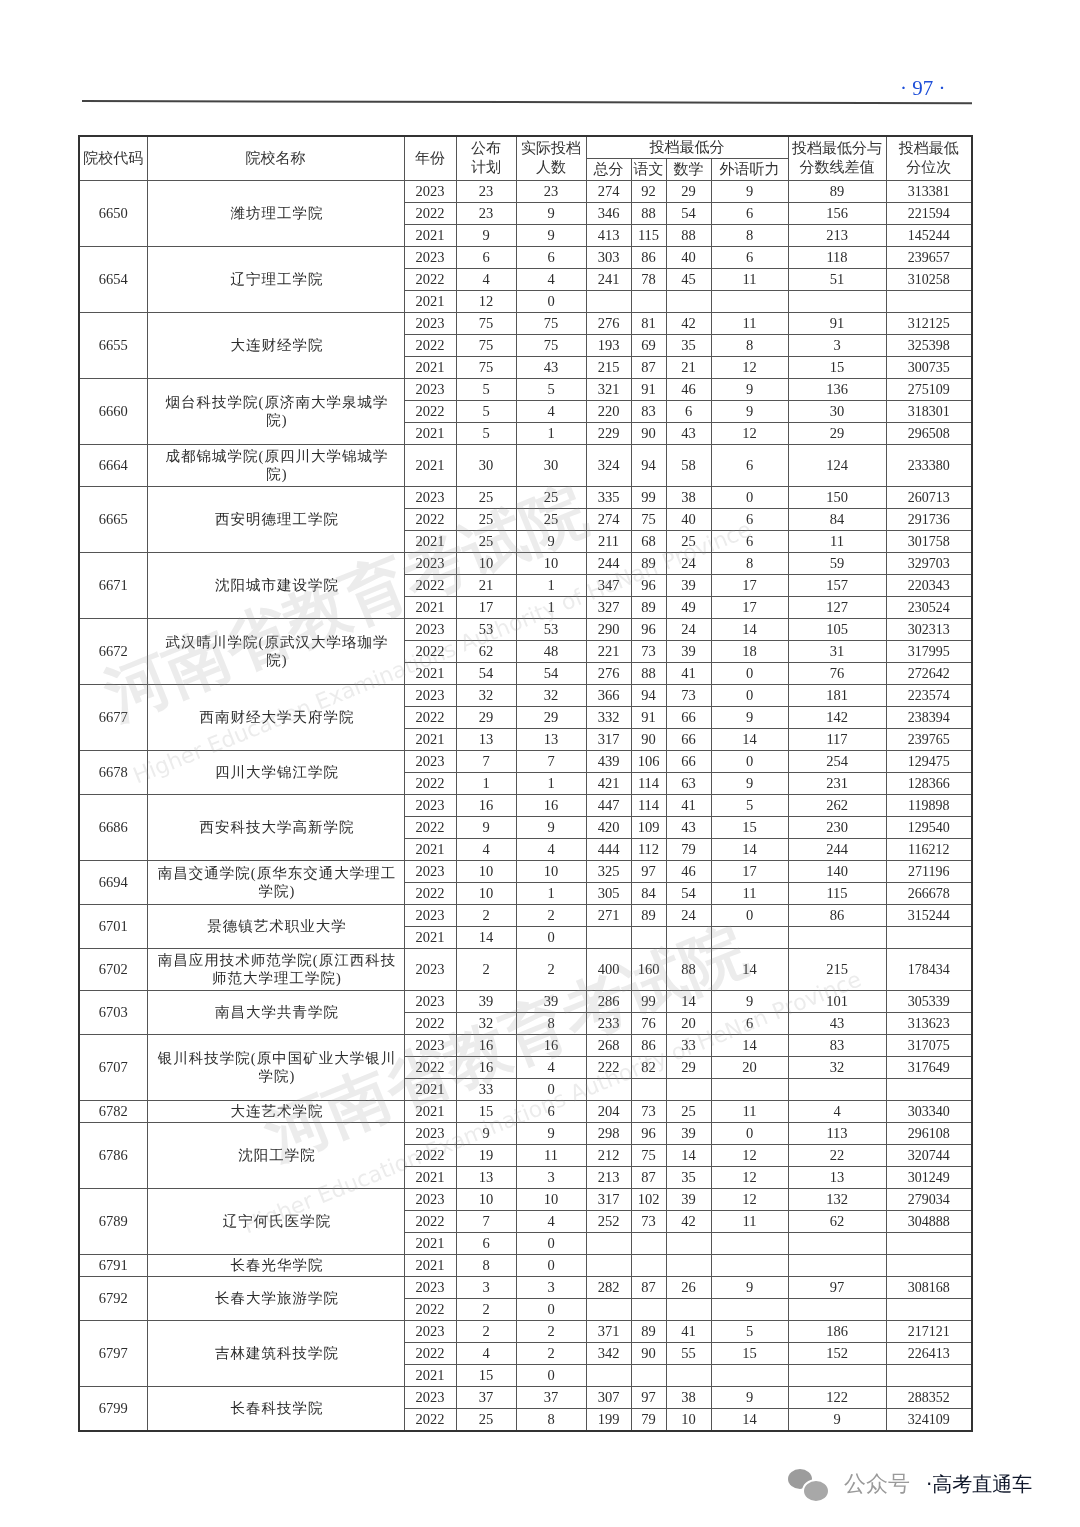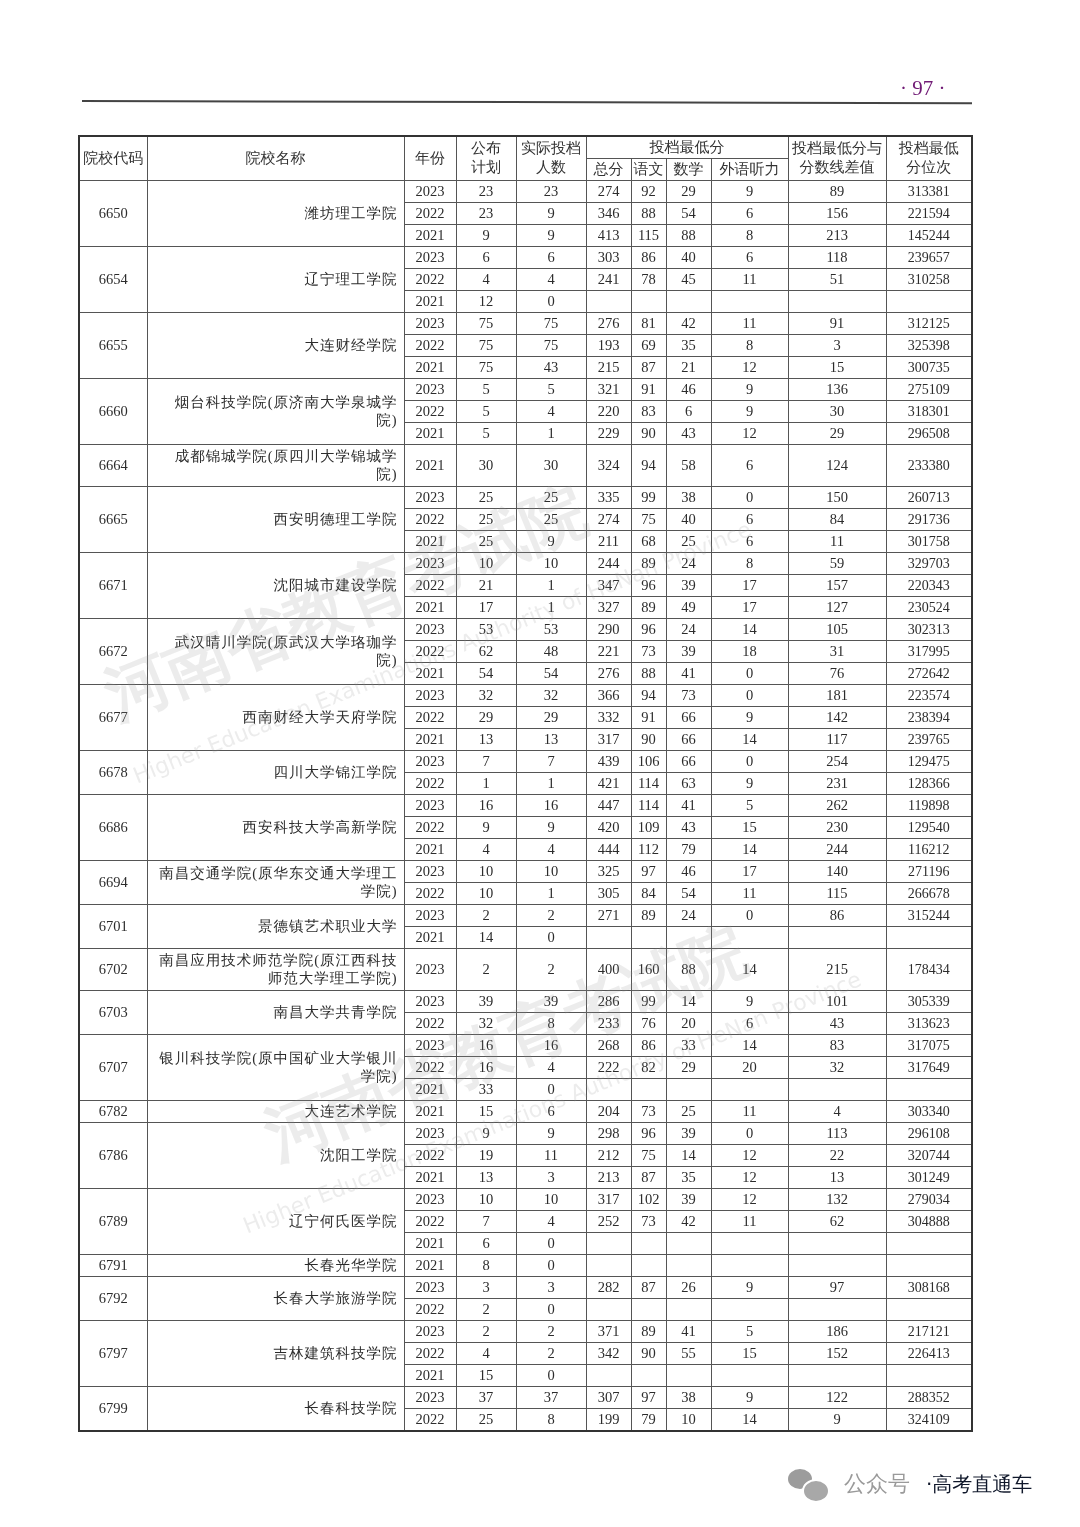--- a/index.html
+++ b/index.html
@@ -1,28 +1,28 @@
 <!DOCTYPE html>
 <html><head>
 <meta charset="utf-8">
 <style>
   html, body { margin:0; padding:0; background:#ffffff; }
   body { width:1080px; height:1527px; position:relative; overflow:hidden;
          font-family:"Liberation Serif","DejaVu Serif",serif; color:#2a2a2a; }
   .page-header { position:absolute; left:0; top:68px; width:1080px; height:40px; }
   .page-title { position:absolute; left:190px; top:8px; font-size:21px; font-weight:bold; letter-spacing:0.5px; color:#222; white-space:nowrap; }
-  .page-num { position:absolute; left:900px; top:8px; font-size:21px; color:#701a75; white-space:nowrap; }
+  .page-num { position:absolute; left:900px; top:8px; font-size:21px; color:#1d4ed8; white-space:nowrap; }
   .header-rule { position:absolute; left:82px; top:100px; width:890px; height:0; border-top:2px solid #444; transform:rotate(0.15deg); transform-origin:left; }
   .table-wrap { position:absolute; left:78px; top:135px; width:776px; }
   table { border-collapse:collapse; width:893px; table-layout:fixed; }
   th, td { border:1px solid #555; text-align:center; font-size:14.5px; padding:0; line-height:21px; color:#2c2c2c; font-weight:normal; }
   thead th { font-size:15px; line-height:19px; color:#333; }
   table { border:2px solid #333; }
   td.code { font-size:14.5px; }
-  td.name { text-align:right; padding-left:9px; padding-right:6px; font-size:14.5px; line-height:18px; letter-spacing:1px; }
+  td.name { text-align:center; padding-left:9px; padding-right:6px; font-size:14.5px; line-height:18px; letter-spacing:1px; }
   td.rank { font-size:14px; }
   .wm { position:absolute; font-family:"DejaVu Sans",sans-serif; color:rgba(150,150,150,0.18); font-weight:bold; pointer-events:none; white-space:nowrap; }
   .footer-wechat { position:absolute; left:788px; top:1466px; height:36px; display:flex; align-items:center; gap:16px; color:#9a9a9a; font-family:"DejaVu Sans",sans-serif; font-size:22px; }
   .wechat-icon { width:40px; height:34px; position:relative; }
   .bub1 { position:absolute; left:0; top:2px; width:24px; height:20px; background:#9c9c9c; border-radius:50%; }
   .bub2 { position:absolute; left:14px; top:12px; width:24px; height:20px; background:#a8a8a8; border-radius:50%; border:2px solid #fff; }
   .footer-account { color:#0f172a; font-size:20px; }
 </style>
 </head>
 <body>

